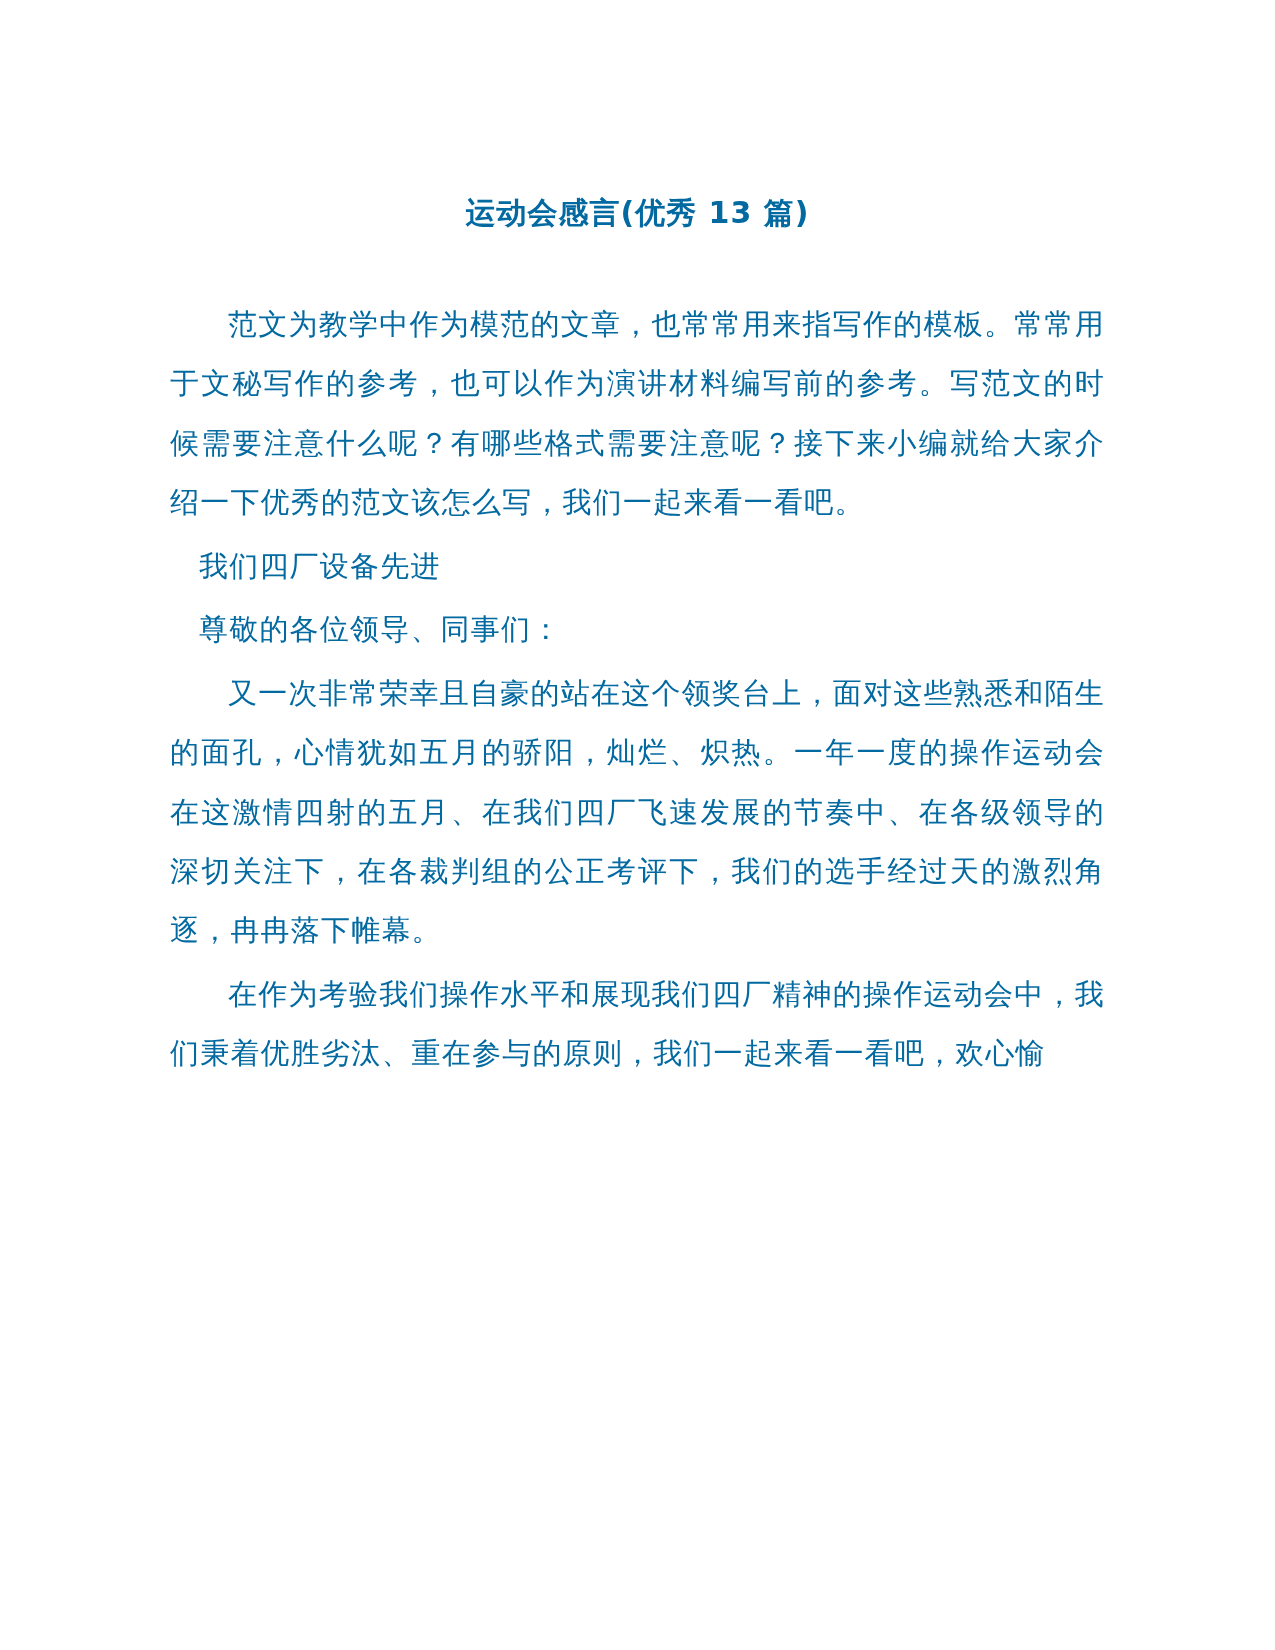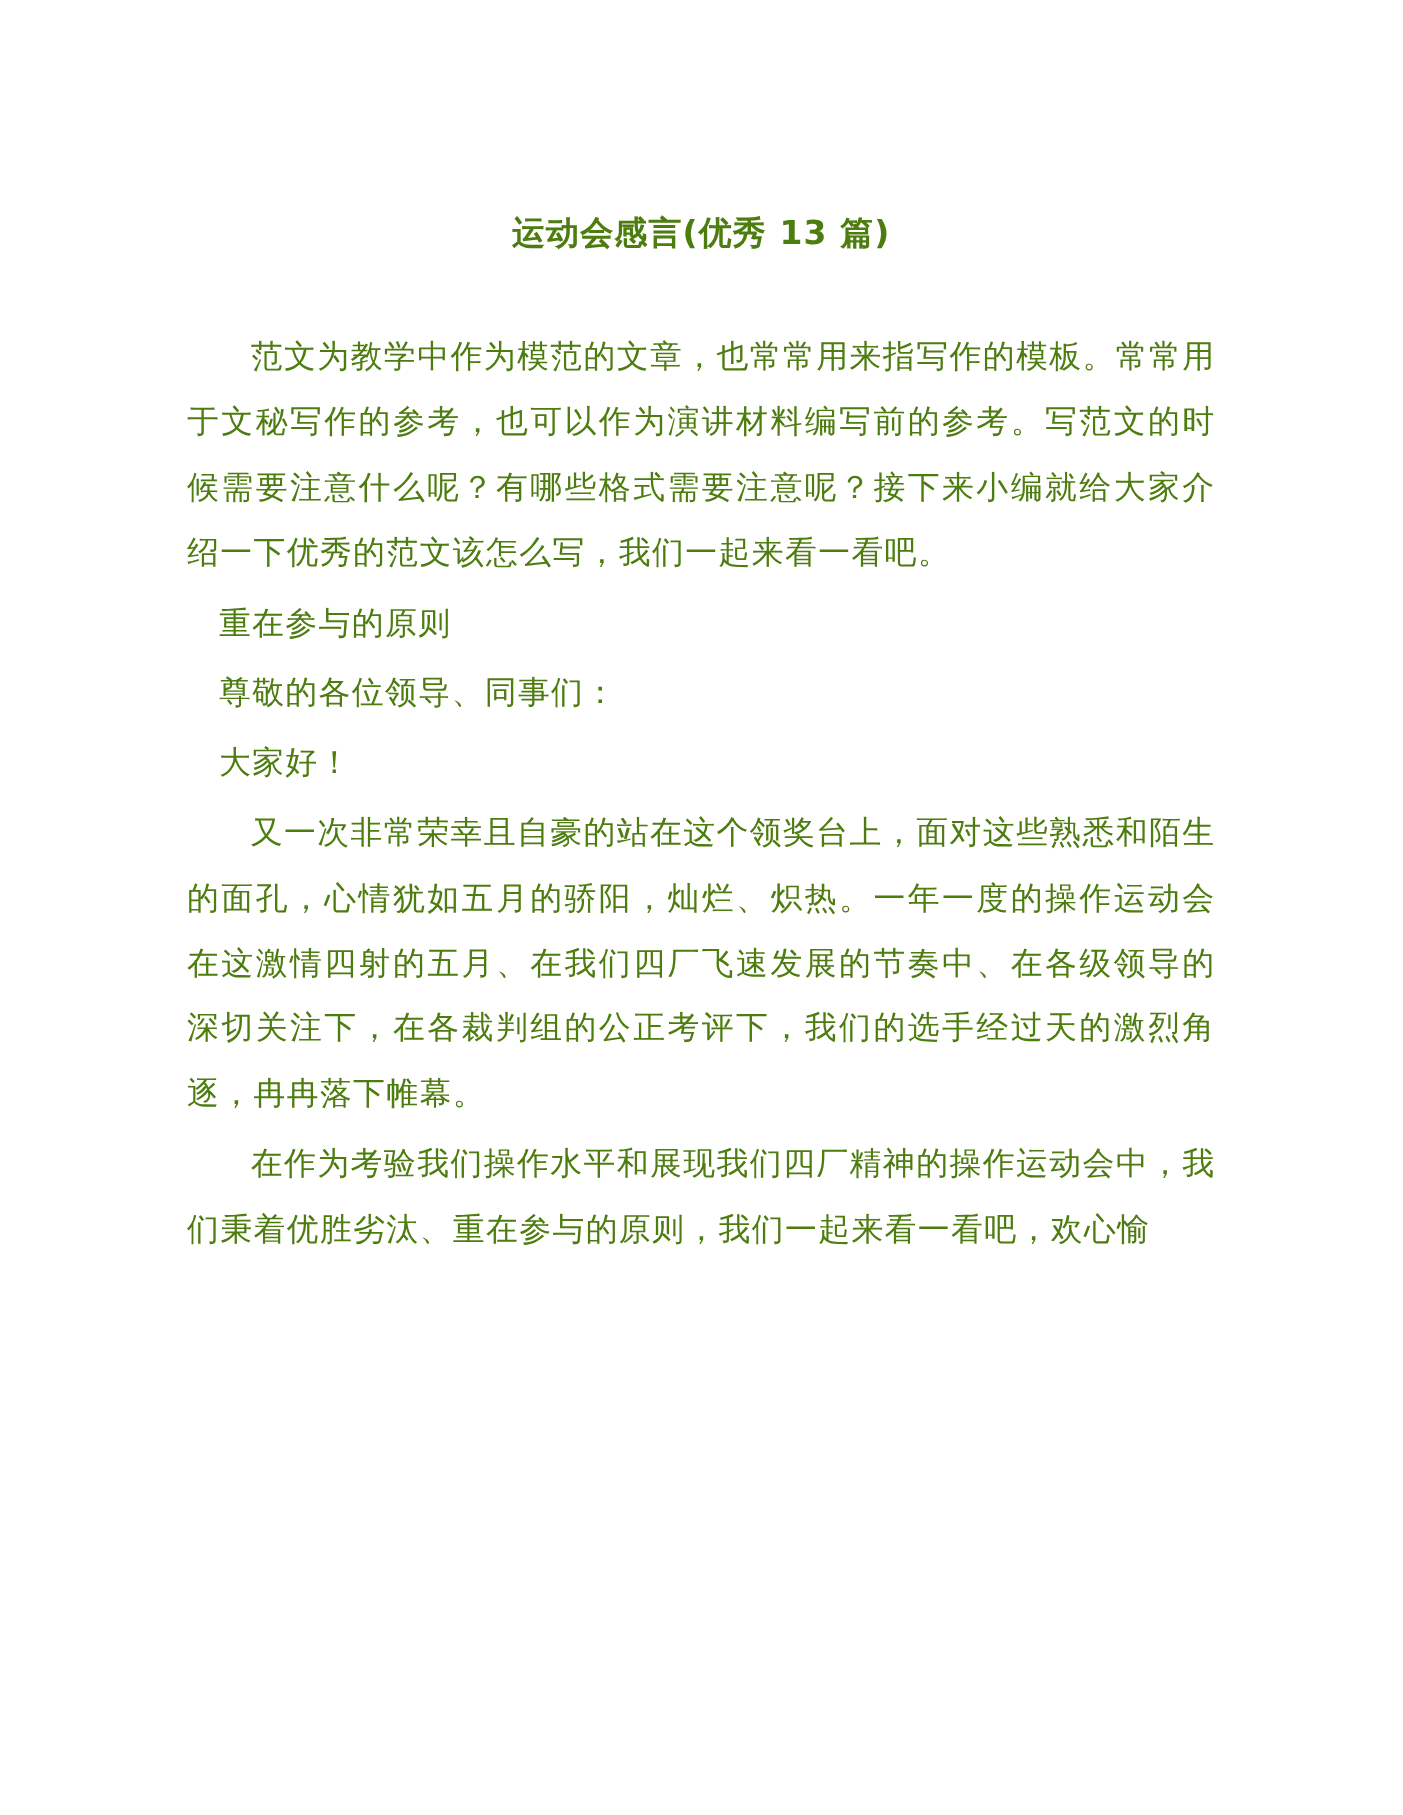--- a/index.html
+++ b/index.html
@@ -9,21 +9,21 @@
   }
   .page {
     width: 1275px;
     height: 1650px;
     background: #ffffff;
     box-sizing: border-box;
     padding: 190px 170px 0 170px;
     position: relative;
     overflow: hidden;
     font-family: "DejaVu Serif", serif;
-    color: #4d7c0f;
+    color: #0369a1;
   }
   .doc-title {
     text-align: center;
     font-size: 30px;
     font-weight: bold;
     letter-spacing: 1px;
     margin: 0 0 60px 0;
     font-family: "DejaVu Sans", sans-serif;
     line-height: 1.5;
   }
@@ -45,24 +45,23 @@
 </style>
 </head>
 <body>
 
 <div class="page">
 
   <h1 class="doc-title">运动会感言(优秀 13 篇)</h1>
 
   <p class="para indent">范文为教学中作为模范的文章，也常常用来指写作的模板。常常用于文秘写作的参考，也可以作为演讲材料编写前的参考。写范文的时候需要注意什么呢？有哪些格式需要注意呢？接下来小编就给大家介绍一下优秀的范文该怎么写，我们一起来看一看吧。</p>
 
-  <p class="para noindent">重在参与的原则</p>
+  <p class="para noindent">我们四厂设备先进</p>
 
   <p class="para noindent">尊敬的各位领导、同事们：</p>
 
-  <p class="para noindent">大家好！</p>
 
   <p class="para indent">又一次非常荣幸且自豪的站在这个领奖台上，面对这些熟悉和陌生的面孔，心情犹如五月的骄阳，灿烂、炽热。一年一度的操作运动会在这激情四射的五月、在我们四厂飞速发展的节奏中、在各级领导的深切关注下，在各裁判组的公正考评下，我们的选手经过天的激烈角逐，冉冉落下帷幕。</p>
 
 
   <p class="para indent">在作为考验我们操作水平和展现我们四厂精神的操作运动会中，我们秉着优胜劣汰、重在参与的原则，我们一起来看一看吧，欢心愉</p>
 
 </div>
 
 </body></html>

